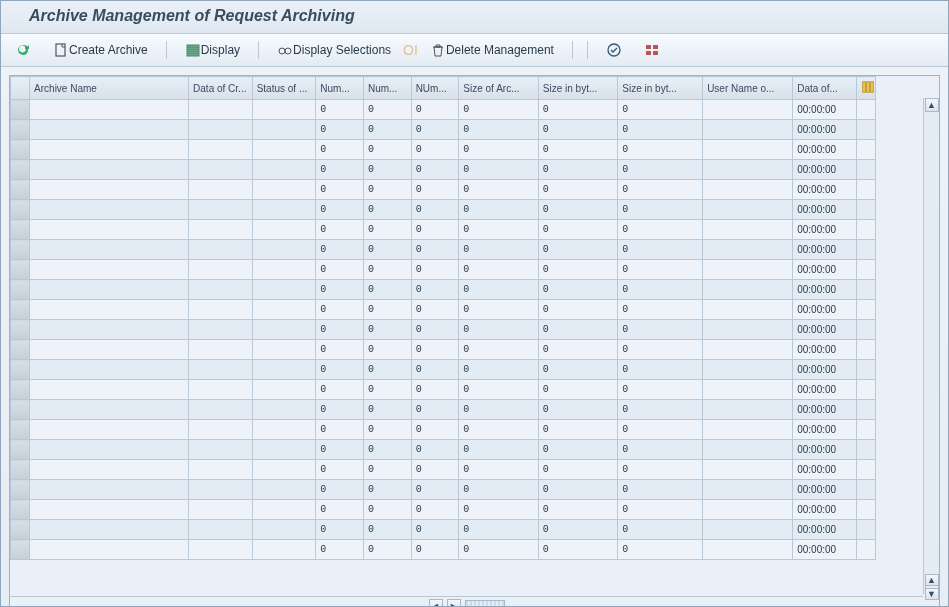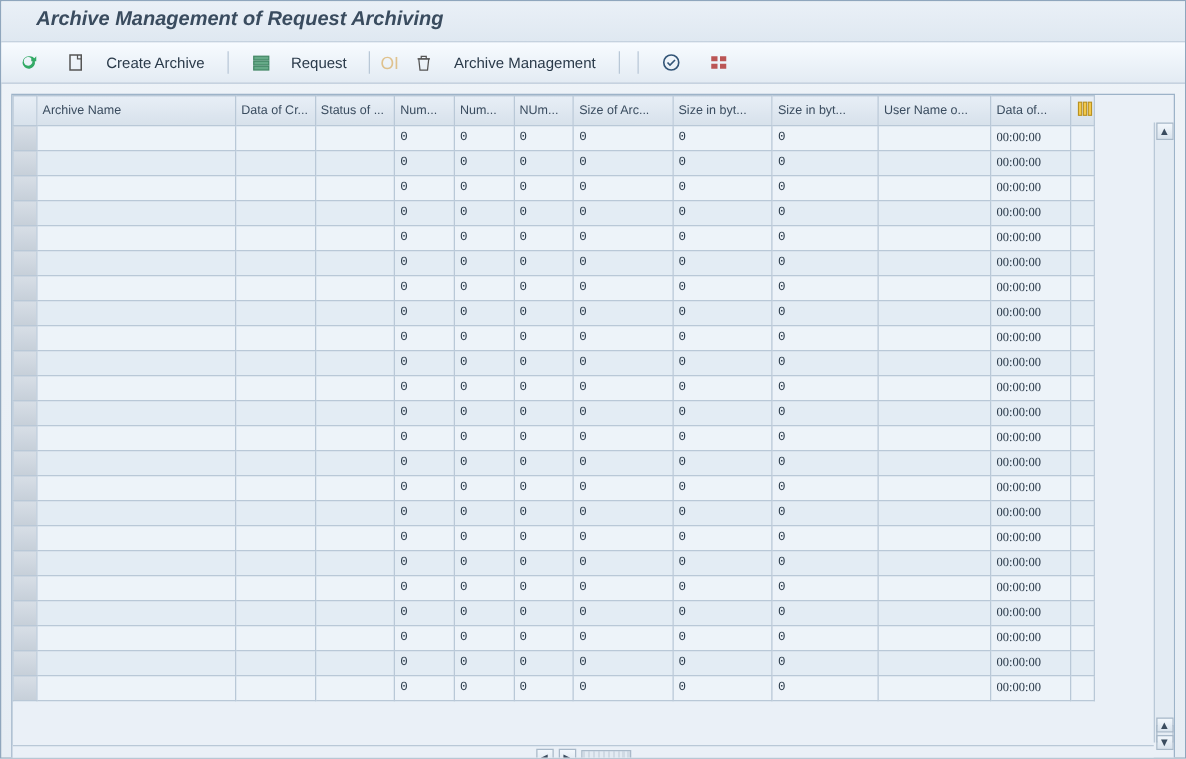--- a/index.html
+++ b/index.html
@@ -33,21 +33,21 @@
     display: flex;
     align-items: center;
     gap: 14px;
     padding: 6px 10px;
     background: linear-gradient(#f7fbff, #e3ebf3);
     border-bottom: 1px solid #b9c8d7;
   }
   .tb-btn {
     display: inline-flex;
     align-items: center;
-    gap: 16px;
+    gap: 0;
     padding: 2px 4px;
     cursor: pointer;
     color: #2a3a4a;
     white-space: nowrap;
     border-radius: 2px;
   }
   .tb-sep { width:1px; height:18px; background:#b9c8d7; }
   .icon { display:inline-flex; width:16px; height:16px; align-items:center; justify-content:center; }
   .icon svg { width:16px; height:16px; }
   .watermark-frag { color:#d49a36; opacity:.55; font-size:14px; margin-left:-6px; margin-right:-6px; pointer-events:none;}
@@ -88,21 +88,21 @@
   table.grid tr:nth-child(even) td { background:#e3ecf4; }
   table.grid tr:nth-child(odd) td  { background:#edf3f9; }
   .rowsel {
     width:18px; min-width:18px;
     background: linear-gradient(#d7dee6,#c6cfd9) !important;
     border:1px solid #a9b9c9;
     cursor:pointer;
   }
   th.rowsel { background: linear-gradient(#e7eef6,#d7e1eb) !important; }
   .num { font-family: "Courier New", monospace; }
-  .time { font-family: Liberation Serif, serif; }
+  .time { font-family: Liberation Sans, sans-serif; }
 
   .col-archive { width:150px; }
   .col-data    { width:60px; }
   .col-status  { width:60px; }
   .col-num1    { width:45px; }
   .col-num2    { width:45px; }
   .col-num3    { width:45px; }
   .col-size1   { width:75px; }
   .col-size2   { width:75px; }
   .col-size3   { width:80px; }
@@ -162,35 +162,45 @@
     <span class="tb-sep"></span>
 
     <span class="tb-btn">
       <span class="icon">
         <svg viewBox="0 0 16 16">
             <rect x="2" y="3" width="12" height="3" fill="#6a8" stroke="#486"></rect>
             <rect x="2" y="7" width="12" height="3" fill="#6a8" stroke="#486"></rect>
             <rect x="2" y="11" width="12" height="3" fill="#6a8" stroke="#486"></rect>
           </svg>
       </span>
-      <span>Request</span>
+      <span>Display</span>
     </span>
 
     <span class="tb-sep"></span>
 
+    <span class="tb-btn">
+      <span class="icon">
+        <svg viewBox="0 0 16 16">
+            <circle cx="5" cy="9" r="3" fill="none" stroke="#555"></circle>
+            <circle cx="11" cy="9" r="3" fill="none" stroke="#555"></circle>
+            <path d="M8 9h0M2 7l1 1M14 7l-1 1" stroke="#555"></path>
+          </svg>
+      </span>
+      <span>Display Selections</span>
+    </span>
     <span class="watermark-frag">OI</span>
 
     <span class="tb-btn">
       <span class="icon">
         <svg viewBox="0 0 16 16">
             <path d="M4 5h8l-1 9H5z" fill="none" stroke="#555"></path>
             <path d="M3 5h10M6 3h4v2H6z" fill="none" stroke="#555"></path>
           </svg>
       </span>
-      <span>Archive Management</span>
+      <span>Delete Management</span>
     </span>
 
     <span class="tb-sep"></span>
 
 
     <span class="tb-sep"></span>
 
     <span class="tb-btn">
       <span class="icon">
         <svg viewBox="0 0 16 16">

